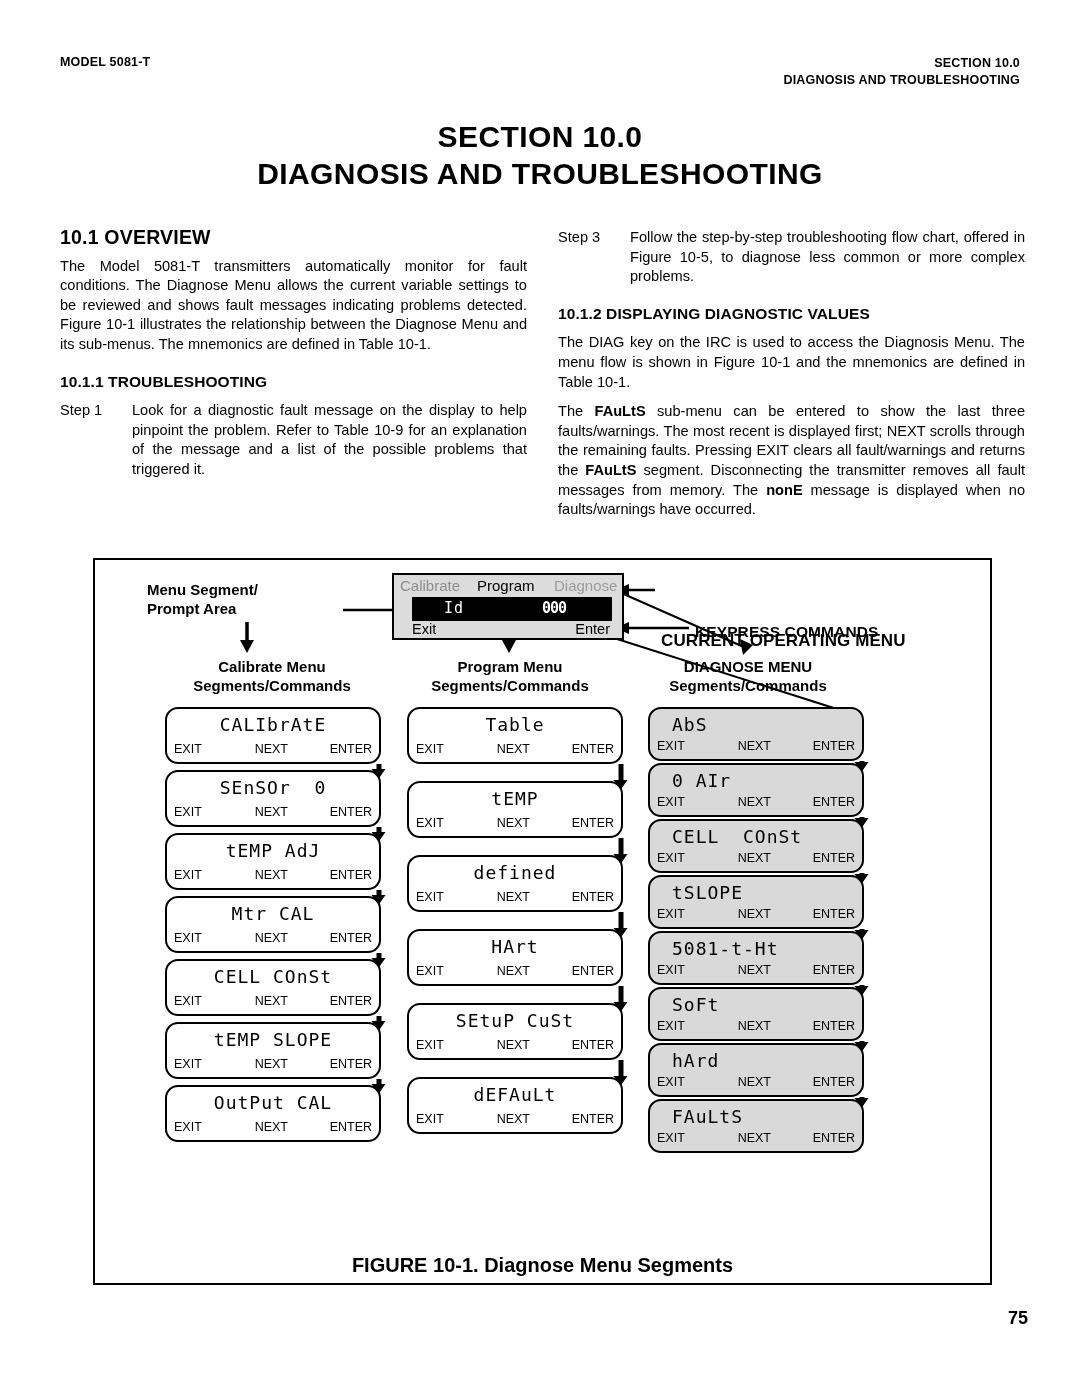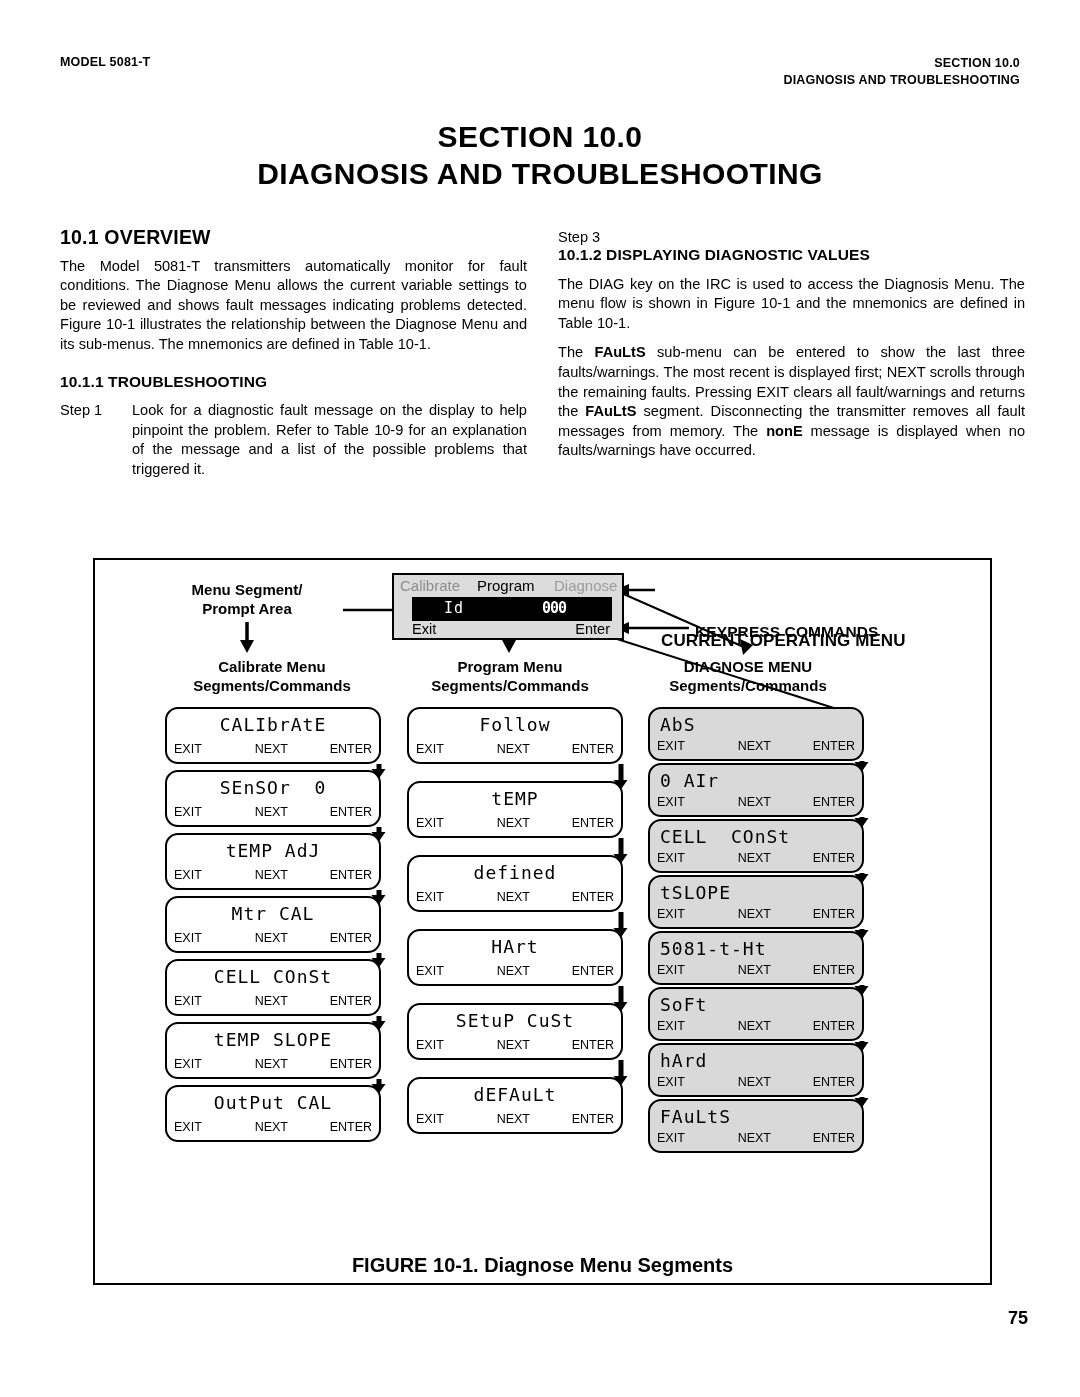--- a/index.html
+++ b/index.html
@@ -177,21 +177,20 @@
   .callout {
     position: absolute;
     font-weight: bold;
     font-size: 15px;
     line-height: 19px;
   }
   .callout.menu-seg {
     left: 52px;
     top: 20px;
     width: 200px;
-    text-align: center;
   }
   .callout.current-menu {
     left: 566px;
     top: 23px;
     font-size: 17px;
     letter-spacing: .1px;
     margin-top: 48px;
   }
   .callout.keypress {
     left: 600px;
@@ -243,21 +242,21 @@
     top: 5px;
     width: 100%;
     text-align: center;
     font-family: "DejaVu Sans Mono", monospace;
     font-size: 18px;
     letter-spacing: 1px;
     white-space: pre;
   }
   .menu-col.c3 .mbox .seg {
     text-align: left;
-    padding-left: 10px;
+    padding-left: 22px;
     box-sizing: border-box;
   }
   .mbox .cmds {
     position: absolute;
     left: 7px;
     right: 7px;
     bottom: 5px;
     height: 15px;
     font-size: 12.5px;
     font-weight: normal;
@@ -335,20 +334,21 @@
   <h3 class="subhead">10.1.1 TROUBLESHOOTING</h3>
   <div class="step">
     <span class="step-label">Step 1</span>
     <span class="step-body">Look for a diagnostic fault message on the display to help pinpoint the problem. Refer to Table 10-9 for an explanation of the message and a list of the possible problems that triggered it.</span>
   </div>
 </div>
 
 <div class="col col-right">
   <div class="step">
     <span class="step-label">Step 3</span>
+    <span class="step-body">Follow the step-by-step troubleshooting flow chart, offered in Figure 10-5, to diagnose less common or more complex problems.</span>
   </div>
   <h3 class="subhead">10.1.2 DISPLAYING DIAGNOSTIC VALUES</h3>
   <p class="para">The DIAG key on the IRC is used to access the Diagnosis Menu. The menu flow is shown in Figure 10-1 and the mnemonics are defined in Table 10-1.</p>
   <p class="para"><span>The </span><b class="strong">FAuLtS</b><span> sub-menu can be entered to show the last three faults/warnings. The most recent is displayed first; NEXT scrolls through the remaining faults. Pressing EXIT clears all fault/warnings and returns the </span><b class="strong">FAuLtS</b><span> segment. Disconnecting the transmitter removes all fault messages from memory. The </span><b class="strong">nonE</b><span> message is displayed when no faults/warnings have occurred.</span></p>
 </div>
 
 <div class="figure">
 
   <svg class="connectors" viewBox="0 0 899 727">
 
@@ -469,21 +469,21 @@
         <div class="seg">OutPut CAL</div>
         <div class="cmds">
           <span class="c-exit">EXIT</span>
           <span class="c-next">NEXT</span>
           <span class="c-enter">ENTER</span>
         </div>
       </div>
     </div>
   <div class="menu-col c2" id="program-col">
       <div class="mbox">
-        <div class="seg">Follow</div>
+        <div class="seg">Table</div>
         <div class="cmds">
           <span class="c-exit">EXIT</span>
           <span class="c-next">NEXT</span>
           <span class="c-enter">ENTER</span>
         </div>
       </div>
       <div class="arrow" style="height: 17px; position: relative; margin: -23px auto 0px; top: 0px;"></div>
       <div class="mbox">
         <div class="seg">tEMP</div>
         <div class="cmds">

